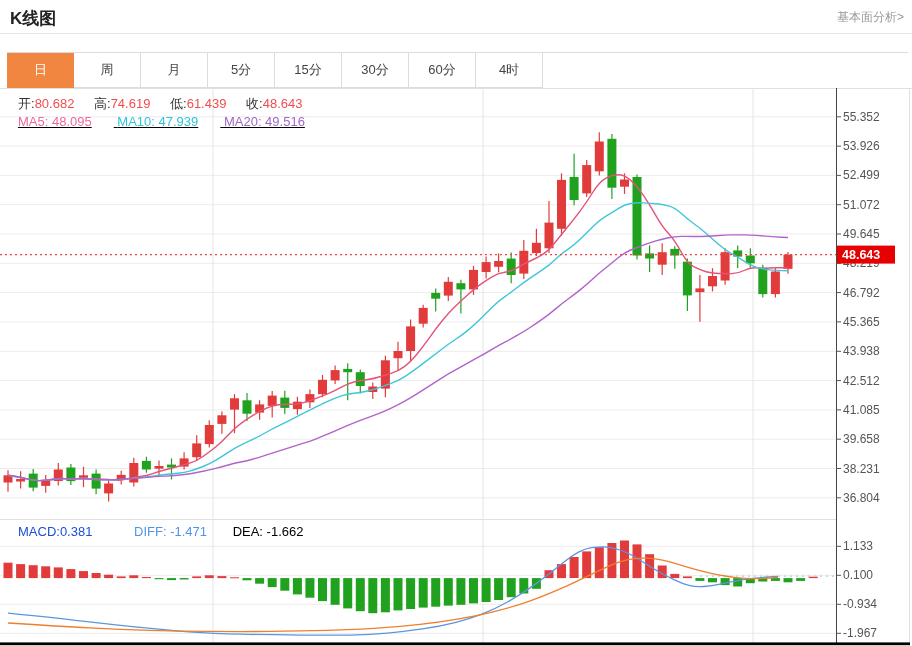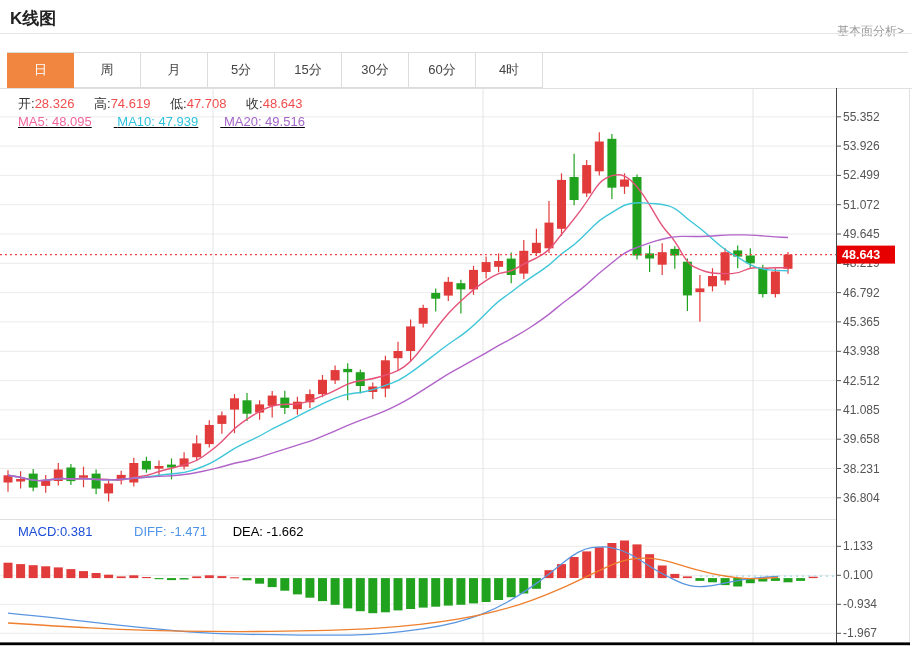--- a/index.html
+++ b/index.html
@@ -1,19 +1,19 @@
 <!DOCTYPE html>
 <html><head>
 <meta charset="utf-8">
 <style>
   html,body{margin:0;padding:0;background:#fff;}
   .page{position:relative;width:912px;height:646px;background:#fff;overflow:hidden;
         font-family:"Liberation Sans","DejaVu Sans",sans-serif;}
   .page-title{position:absolute;top:7px;left:10px;font-size:17px;font-weight:bold;color:#222;}
-  .top-link{position:absolute;top:23px;right:8px;font-size:12px;color:#999;cursor:pointer;}
+  .top-link{position:absolute;top:9px;right:8px;font-size:12px;color:#999;cursor:pointer;}
   .title-divider{position:absolute;top:33px;left:0;right:0;height:1px;background:#e8e8e8;}
   .tabbar{position:absolute;top:52px;left:7px;right:4px;height:35px;display:flex;
           border-top:1px solid #dcdcdc;}
   .tab{width:67px;height:35px;box-sizing:border-box;border-bottom:1px solid #dcdcdc;
        border-right:1px solid #dcdcdc;display:flex;align-items:center;justify-content:center;
        font-size:13px;color:#444;background:#fff;cursor:pointer;}
   .tab:first-child{border-left:1px solid #dcdcdc;}
   .tab.active{background:#f0863f;color:#fff;border-color:#f0863f;}
   .tab-filler{flex:1;height:35px;}
   .legend-row{position:absolute;left:18px;font-size:13px;white-space:nowrap;pointer-events:none;}
@@ -343,23 +343,23 @@
         <text x="843" y="637.3">-1.967</text>
       </g>
       <g>
         <rect x="837" y="245.6" width="58" height="18" fill="#e60000"></rect>
         <text x="842" y="259.1" font-size="12.5" font-weight="bold" fill="#ffffff" font-family="Liberation Sans, DejaVu Sans, sans-serif">48.643</text>
       </g>
       <rect x="0" y="642.4" width="910" height="2.8" fill="#000000"></rect>
     </svg>
 
   <div class="legend-row legend-ohlc">
-    <span class="pair"><span class="lg-label">开:</span><span class="lg-red">28.326</span></span>
+    <span class="pair"><span class="lg-label">开:</span><span class="lg-red">80.682</span></span>
     <span class="pair"><span class="lg-label">高:</span><span class="lg-red">74.619</span></span>
-    <span class="pair"><span class="lg-label">低:</span><span class="lg-red">47.708</span></span>
+    <span class="pair"><span class="lg-label">低:</span><span class="lg-red">61.439</span></span>
     <span class="pair"><span class="lg-label">收:</span><span class="lg-red">48.643</span></span>
   </div>
 
   <div class="legend-row legend-ma">
     <span class="lg-ma5">MA5: 48.095</span>
     <span class="lg-ma10">MA10: 47.939</span>
     <span class="lg-ma20">MA20: 49.516</span>
   </div>
 
   <div class="legend-row legend-macd">

